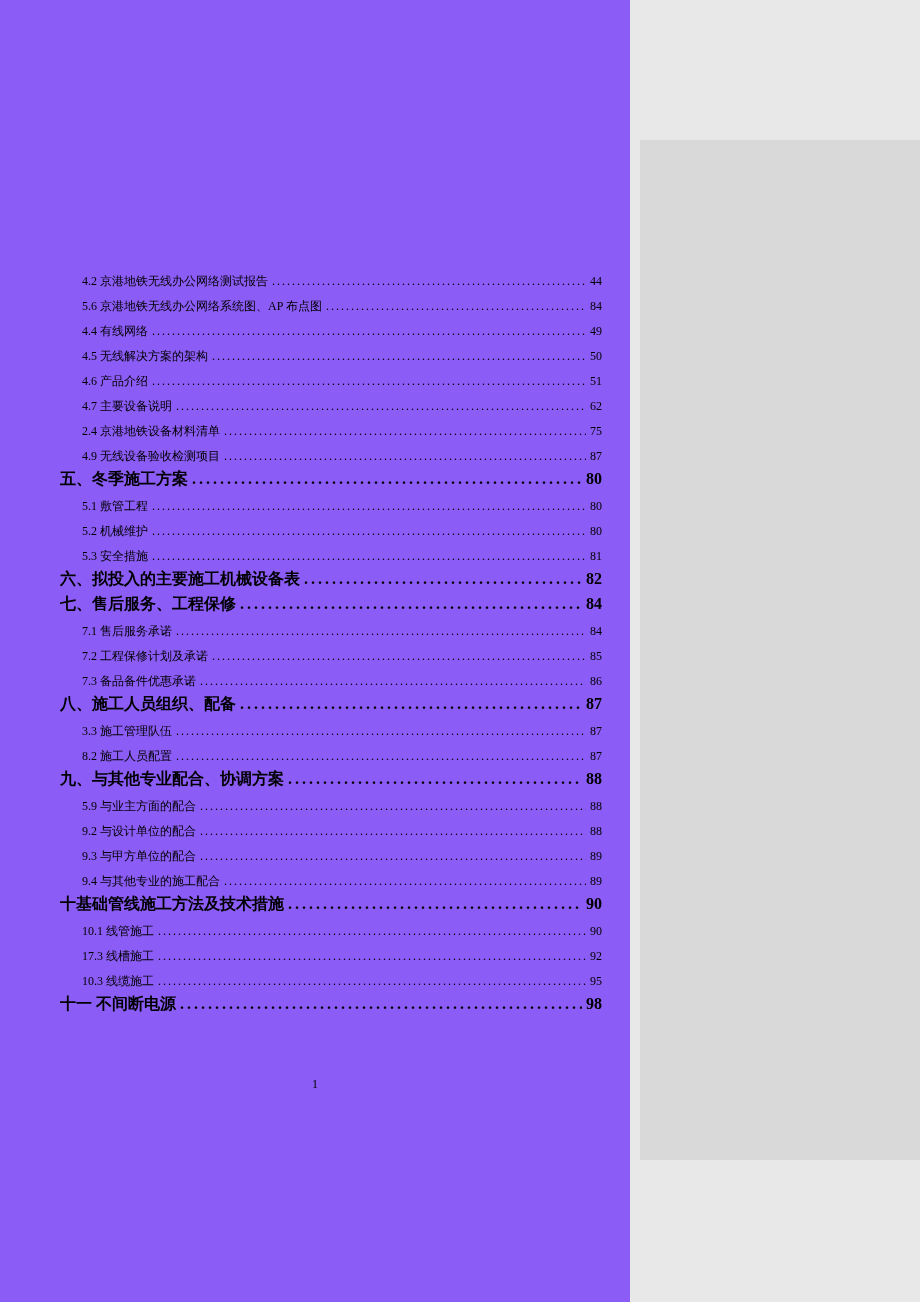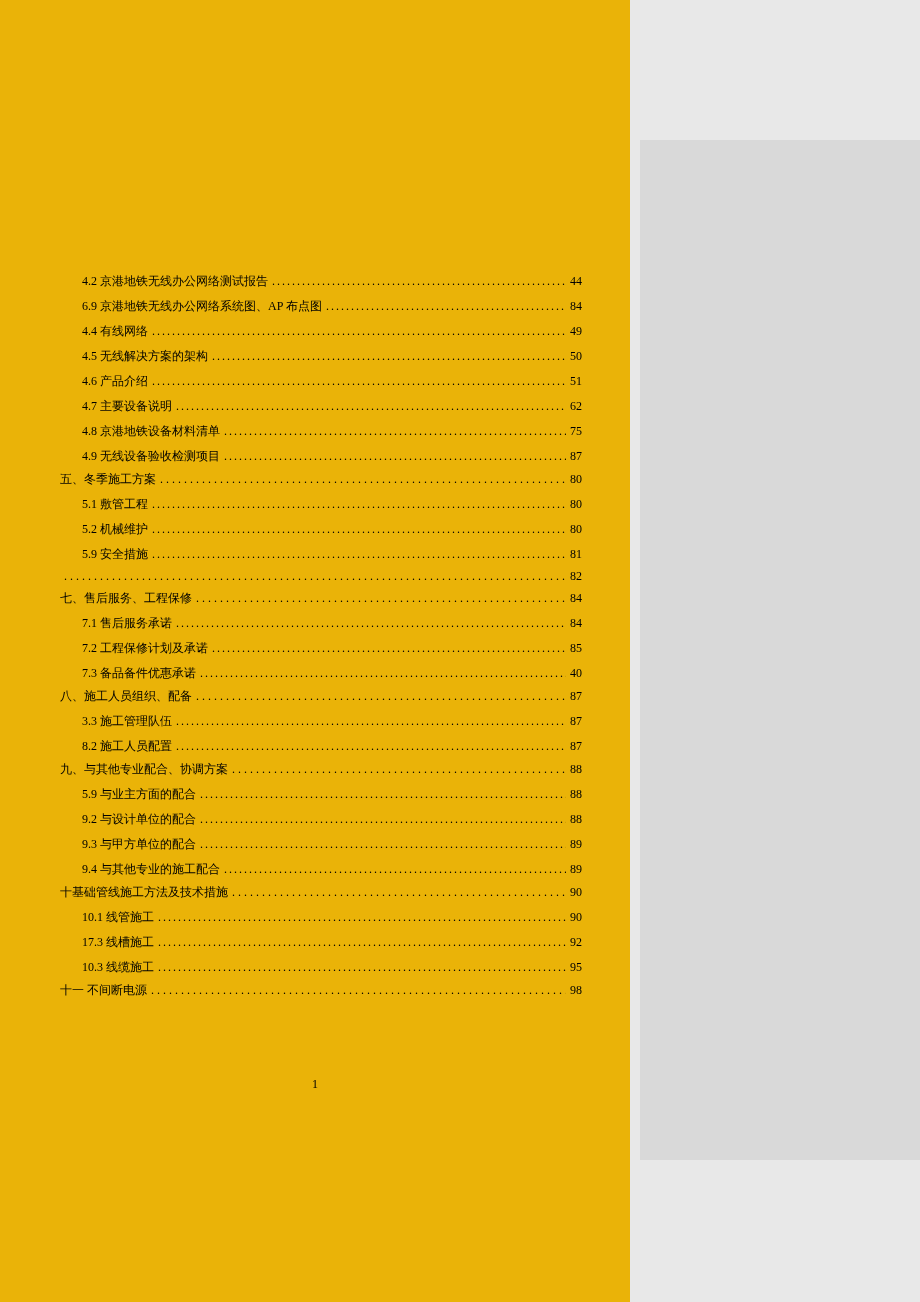--- a/index.html
+++ b/index.html
@@ -9,34 +9,34 @@
       background: #e8e8e8;
       font-family: "SimSun", "宋体", serif;
       position: relative;
     }
     .page {
       position: absolute;
       left: 0;
       top: 0;
       width: 630px;
       height: 1302px;
-      background: #eab308;
-      padding: 265px 48px 60px 60px;
+      background: #8b5cf6;
+      padding: 265px 28px 60px 60px;
     }
     .toc-entry {
       display: flex;
       align-items: baseline;
       white-space: nowrap;
       overflow: hidden;
     }
     .toc-entry.level1 {
-      font-size: 12px;
-      margin-top: 6px;
+      font-size: 16px;
       margin-bottom: 4px;
       padding-left: 0;
+      font-weight: bold;
     }
     .toc-entry.level2 {
       font-size: 12px;
       margin-top: 8px;
       margin-bottom: 4px;
       padding-left: 22px;
     }
     .toc-title {
       flex-shrink: 0;
       color: #000;
@@ -75,21 +75,21 @@
 <body>
 
 <div class="page">
   <div class="toc-container">
       <div class="toc-entry level2">
         <span class="toc-title">4.2 京港地铁无线办公网络测试报告</span>
         <span class="toc-dots">........................................................................................................................</span>
         <span class="toc-page">44</span>
       </div>
       <div class="toc-entry level2">
-        <span class="toc-title">6.9 京港地铁无线办公网络系统图、AP 布点图</span>
+        <span class="toc-title">5.6 京港地铁无线办公网络系统图、AP 布点图</span>
         <span class="toc-dots">........................................................................................................................</span>
         <span class="toc-page">84</span>
       </div>
       <div class="toc-entry level2">
         <span class="toc-title">4.4 有线网络</span>
         <span class="toc-dots">........................................................................................................................</span>
         <span class="toc-page">49</span>
       </div>
       <div class="toc-entry level2">
         <span class="toc-title">4.5 无线解决方案的架构</span>
@@ -100,21 +100,21 @@
         <span class="toc-title">4.6 产品介绍</span>
         <span class="toc-dots">........................................................................................................................</span>
         <span class="toc-page">51</span>
       </div>
       <div class="toc-entry level2">
         <span class="toc-title">4.7 主要设备说明</span>
         <span class="toc-dots">........................................................................................................................</span>
         <span class="toc-page">62</span>
       </div>
       <div class="toc-entry level2">
-        <span class="toc-title">4.8 京港地铁设备材料清单</span>
+        <span class="toc-title">2.4 京港地铁设备材料清单</span>
         <span class="toc-dots">........................................................................................................................</span>
         <span class="toc-page">75</span>
       </div>
       <div class="toc-entry level2">
         <span class="toc-title">4.9 无线设备验收检测项目</span>
         <span class="toc-dots">........................................................................................................................</span>
         <span class="toc-page">87</span>
       </div>
       <div class="toc-entry level1">
         <span class="toc-title">五、冬季施工方案</span>
@@ -125,25 +125,26 @@
         <span class="toc-title">5.1 敷管工程</span>
         <span class="toc-dots">........................................................................................................................</span>
         <span class="toc-page">80</span>
       </div>
       <div class="toc-entry level2">
         <span class="toc-title">5.2 机械维护</span>
         <span class="toc-dots">........................................................................................................................</span>
         <span class="toc-page">80</span>
       </div>
       <div class="toc-entry level2">
-        <span class="toc-title">5.9 安全措施</span>
+        <span class="toc-title">5.3 安全措施</span>
         <span class="toc-dots">........................................................................................................................</span>
         <span class="toc-page">81</span>
       </div>
       <div class="toc-entry level1">
+        <span class="toc-title">六、拟投入的主要施工机械设备表</span>
         <span class="toc-dots">........................................................................................................................</span>
         <span class="toc-page">82</span>
       </div>
       <div class="toc-entry level1">
         <span class="toc-title">七、售后服务、工程保修</span>
         <span class="toc-dots">........................................................................................................................</span>
         <span class="toc-page">84</span>
       </div>
       <div class="toc-entry level2">
         <span class="toc-title">7.1 售后服务承诺</span>
@@ -151,21 +152,21 @@
         <span class="toc-page">84</span>
       </div>
       <div class="toc-entry level2">
         <span class="toc-title">7.2 工程保修计划及承诺</span>
         <span class="toc-dots">........................................................................................................................</span>
         <span class="toc-page">85</span>
       </div>
       <div class="toc-entry level2">
         <span class="toc-title">7.3 备品备件优惠承诺</span>
         <span class="toc-dots">........................................................................................................................</span>
-        <span class="toc-page">40</span>
+        <span class="toc-page">86</span>
       </div>
       <div class="toc-entry level1">
         <span class="toc-title">八、施工人员组织、配备</span>
         <span class="toc-dots">........................................................................................................................</span>
         <span class="toc-page">87</span>
       </div>
       <div class="toc-entry level2">
         <span class="toc-title">3.3 施工管理队伍</span>
         <span class="toc-dots">........................................................................................................................</span>
         <span class="toc-page">87</span>

